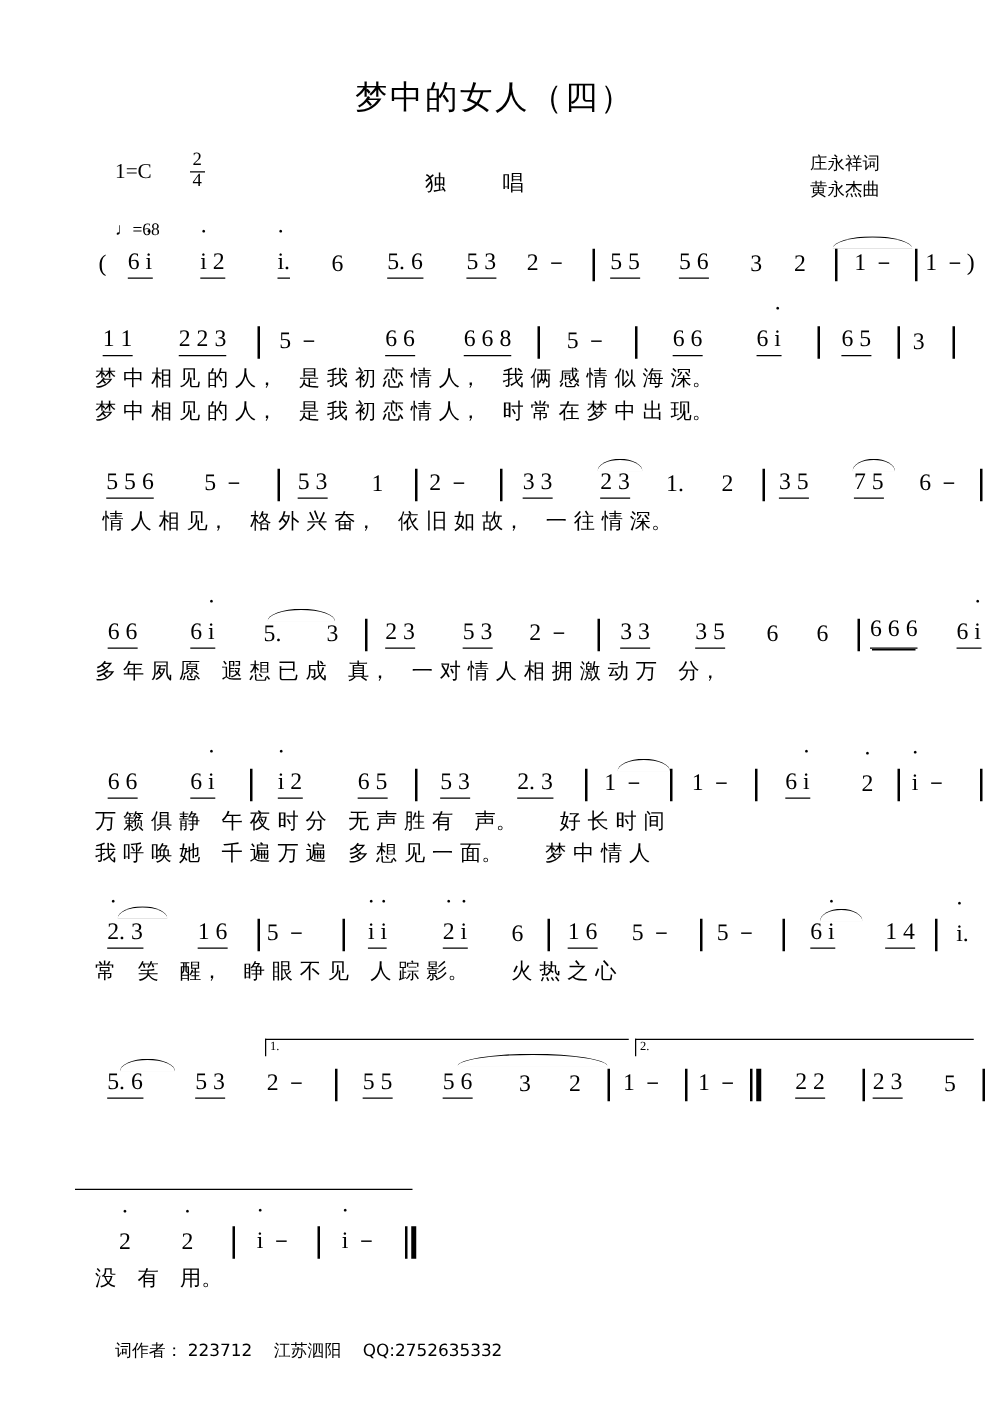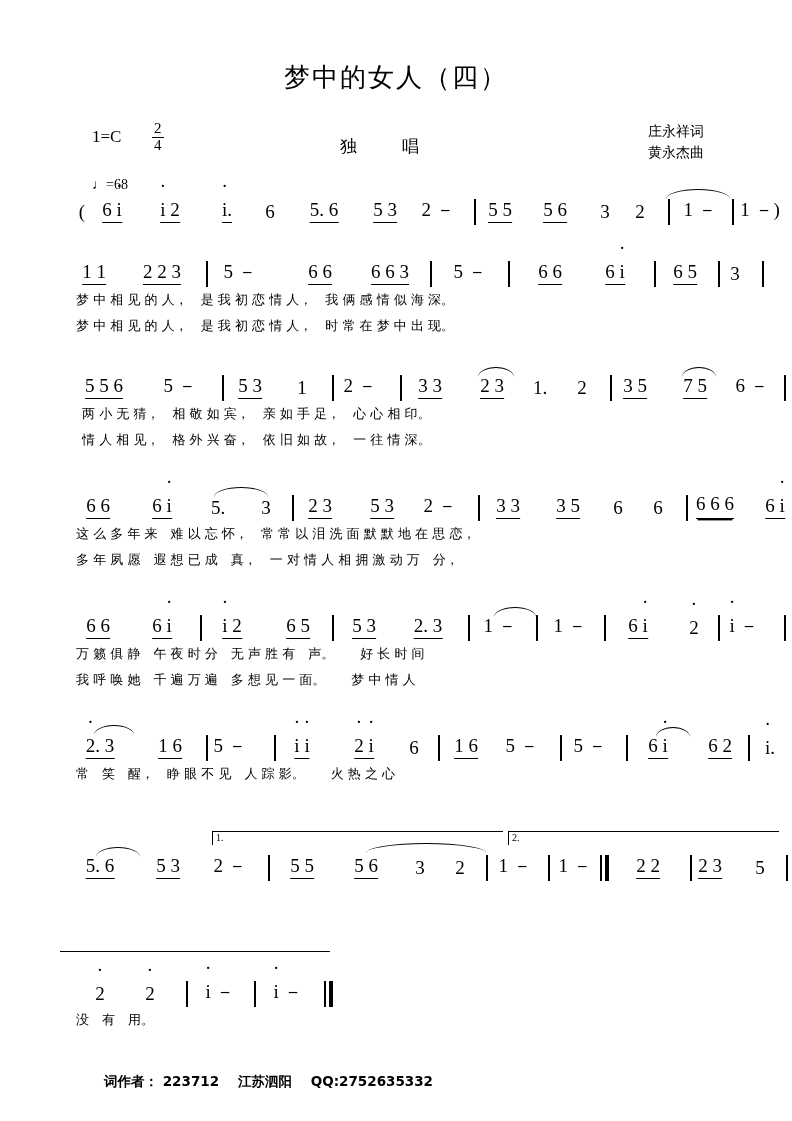--- a/index.html
+++ b/index.html
@@ -93,21 +93,21 @@
   }
   .notes span.n {
     position: absolute;
     bottom: 6px;
     transform: translateX(-50%);
     white-space: pre;
   }
   .lyric {
     position: relative;
     height: 26px;
-    font-size: 13px;
+    font-size: 17px;
     font-family: "DejaVu Sans", sans-serif;
   }
   .underline1 { border-bottom: 1.4px solid #000; padding-bottom: 1px; }
   .underline2 { border-bottom: 1.4px solid #000; padding-bottom: 3px; box-shadow: 0 3px 0 -1.6px #000; }
   .bar {
     position: absolute;
     width: 1.6px;
     background: #000;
     height: 26px;
     bottom: 4px;
@@ -133,26 +133,25 @@
   .volta b {
     position: absolute;
     left: 3px;
     top: 0px;
     font-size: 10px;
     font-weight: normal;
     font-family: "Liberation Serif", serif;
   }
   .footer {
     position: absolute;
-    left: 104px;
+    left: 92px;
     top: 1010px;
     font-size: 13.5px;
     line-height: 1.7;
     font-family: "DejaVu Sans", sans-serif;
-    font-weight: bold;
   }
   .dotabove { position: relative; }
   .dotabove::before {
     content: "·";
     position: absolute;
     left: 50%;
     transform: translateX(-50%);
     top: -13px;
     font-size: 19px;
     line-height: 0;
@@ -203,21 +202,21 @@
         <div class="slur" style="left:596px; width:64px; top:4px;"></div>
       </div>
     </div>
 
     <div class="system" style="height:106px;">
       <div class="notes">
         <span class="n underline1" style="left:24px;">1 1</span>
         <span class="n underline1" style="left:92px;">2 2 3</span>
         <span class="n" style="left:170px;">5 －</span>
         <span class="n underline1" style="left:250px;">6 6</span>
-        <span class="n underline1" style="left:320px;">6 6 3</span>
+        <span class="n underline1" style="left:320px;">6 6 8</span>
         <span class="n" style="left:400px;">5 －</span>
         <span class="n underline1" style="left:480px;">6 6</span>
         <span class="n underline1" style="left:545px;">6 <span class="dotabove">i</span></span>
         <span class="n underline1" style="left:615px;">6 5</span>
         <span class="n" style="left:665px;">3</span>
         <span class="bar" style="left:136px;"></span>
         <span class="bar" style="left:360px;"></span>
         <span class="bar" style="left:438px;"></span>
         <span class="bar" style="left:584px;"></span>
         <span class="bar" style="left:648px;"></span>
@@ -242,21 +241,20 @@
         <span class="n underline1" style="left:625px;">7 5</span>
         <span class="n" style="left:682px;">6 －</span>
         <span class="bar" style="left:152px;"></span>
         <span class="bar" style="left:262px;"></span>
         <span class="bar" style="left:330px;"></span>
         <span class="bar" style="left:540px;"></span>
         <span class="bar" style="left:714px;"></span>
         <div class="slur" style="left:408px; width:36px; top:2px;"></div>
         <div class="slur" style="left:612px; width:34px; top:2px;"></div>
       </div>
-      <div class="lyric" style="padding-left:12px;">两 小 无 猜，　相 敬 如 宾，　亲 如 手 足，　心 心 相 印。</div>
       <div class="lyric" style="padding-left:12px;">情 人 相 见，　格 外 兴 奋，　依 旧 如 故，　一 往 情 深。</div>
     </div>
 
     <div class="system" style="height:112px;">
       <div class="notes">
         <span class="n underline1" style="left:28px;">6 6</span>
         <span class="n underline1" style="left:92px;">6 <span class="dotabove">i</span></span>
         <span class="n" style="left:148px;">5.</span>
         <span class="n" style="left:196px;">3</span>
         <span class="n underline1" style="left:250px;">2 3</span>
@@ -267,21 +265,20 @@
         <span class="n" style="left:548px;">6</span>
         <span class="n" style="left:588px;">6</span>
         <span class="n underline2" style="left:645px;">6 6 6</span>
         <span class="n underline1" style="left:705px;">6 <span class="dotabove">i</span></span>
         
         <span class="bar" style="left:222px;"></span>
         <span class="bar" style="left:408px;"></span>
         <span class="bar" style="left:616px;"></span>
         <div class="slur" style="left:144px; width:54px; top:2px;"></div>
       </div>
-      <div class="lyric" style="padding-left:6px;">这 么 多 年 来　难 以 忘 怀，　常 常 以 泪 洗 面 默 默 地 在 思 恋，</div>
       <div class="lyric" style="padding-left:6px;">多 年 夙 愿　遐 想 已 成　真，　一 对 情 人 相 拥 激 动 万　分，</div>
     </div>
 
     <div class="system" style="height:112px;">
       <div class="notes">
         <span class="n underline1" style="left:28px;">6 6</span>
         <span class="n underline1" style="left:92px;">6 <span class="dotabove">i</span></span>
         <span class="n underline1" style="left:162px;"><span class="dotabove">i</span> 2</span>
         <span class="n underline1" style="left:228px;">6 5</span>
         <span class="n underline1" style="left:294px;">5 3</span>
@@ -309,21 +306,21 @@
         <span class="n underline1" style="left:30px;"><span class="dotabove">2</span>. 3</span>
         <span class="n underline1" style="left:100px;">1 6</span>
         <span class="n" style="left:160px;">5 －</span>
         <span class="n underline1" style="left:232px;"><span class="dotabove">i</span> <span class="dotabove">i</span></span>
         <span class="n underline1" style="left:294px;"><span class="dotabove">2</span> <span class="dotabove">i</span></span>
         <span class="n" style="left:344px;">6</span>
         <span class="n underline1" style="left:396px;">1 6</span>
         <span class="n" style="left:452px;">5 －</span>
         <span class="n" style="left:520px;">5 －</span>
         <span class="n underline1" style="left:588px;">6 <span class="dotabove">i</span></span>
-        <span class="n underline1" style="left:650px;">6 2</span>
+        <span class="n underline1" style="left:650px;">1 4</span>
         <span class="n" style="left:700px;"><span class="dotabove">i</span>.</span>
         
         <span class="bar" style="left:136px;"></span>
         <span class="bar" style="left:204px;"></span>
         <span class="bar" style="left:368px;"></span>
         <span class="bar" style="left:490px;"></span>
         <span class="bar" style="left:556px;"></span>
         <span class="bar" style="left:678px;"></span>
         <div class="slur" style="left:24px; width:40px; top:0px;"></div>
         <div class="slur" style="left:586px; width:34px; top:2px;"></div>

